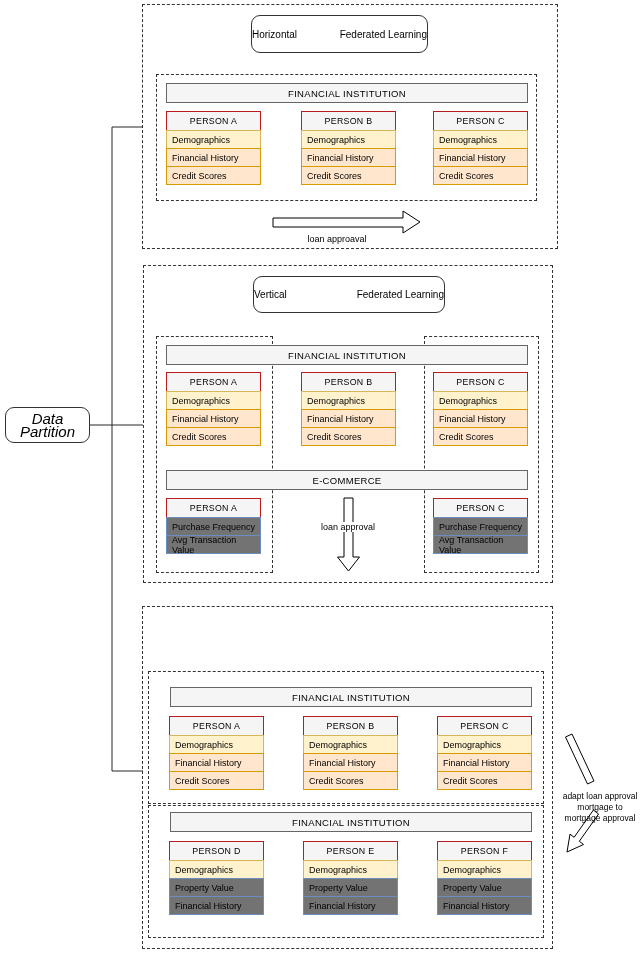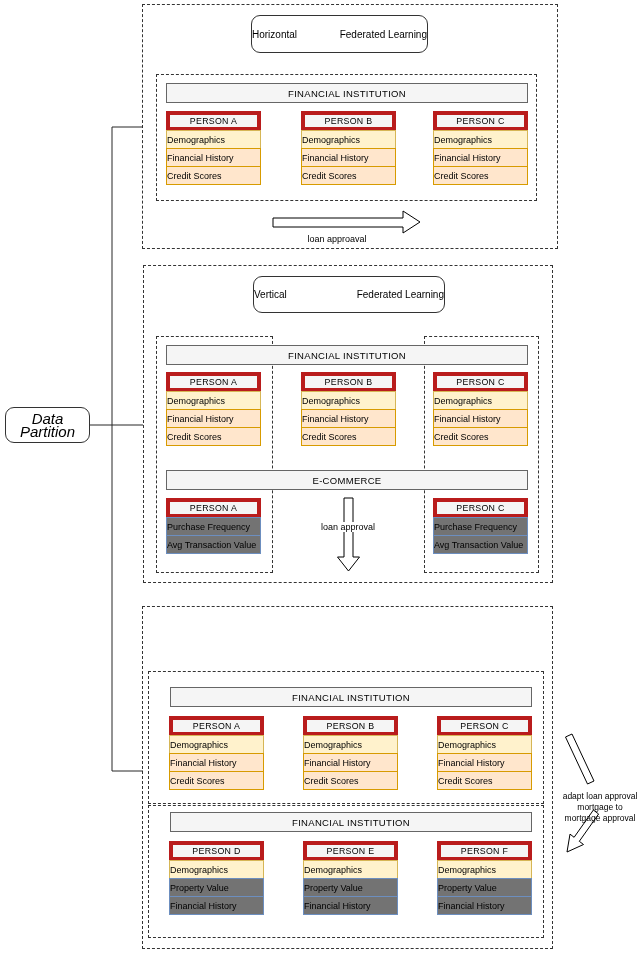--- a/index.html
+++ b/index.html
@@ -15,26 +15,26 @@
     font-size:10px;line-height:13px;text-align:center;z-index:1;
   }
   .dp{font-style:italic;font-size:15px;}
   .bar{
     position:absolute;height:20px;background:#F5F5F5;border:1px solid #666;
     display:flex;align-items:center;justify-content:center;
     font-size:9.5px;letter-spacing:.3px;z-index:1;
   }
   .card{position:absolute;width:95px;z-index:1;}
   .card .hd{
-    height:20px;background:#F5F5F5;border:4px solid #b91c1c;
+    height:20px;background:#F5F5F5;border:1px solid #b91c1c;
     display:flex;align-items:center;justify-content:center;font-size:8.8px;letter-spacing:.3px;
   }
   .card .row{
     height:19px;margin-top:-1px;border:1px solid;display:flex;align-items:center;
-    font-size:9px;
+    padding-left:5px;font-size:9px;
   }
   .row.yellow{background:#FFF2CC;border-color:#D6B656;}
   .row.orange{background:#FFE6CC;border-color:#D79B00;}
   .row.blue{background:#737373;border-color:#6C8EBF;}
   .overlay{position:absolute;left:0;top:0;z-index:2;pointer-events:none;}
   .alabel{position:absolute;z-index:3;font-size:9px;text-align:center;}
   .alabel .bg{background:#fff;padding:0 2px;}
   .alabel3{position:absolute;z-index:3;font-size:8.5px;line-height:11px;text-align:center;}
 </style>
 </head>

